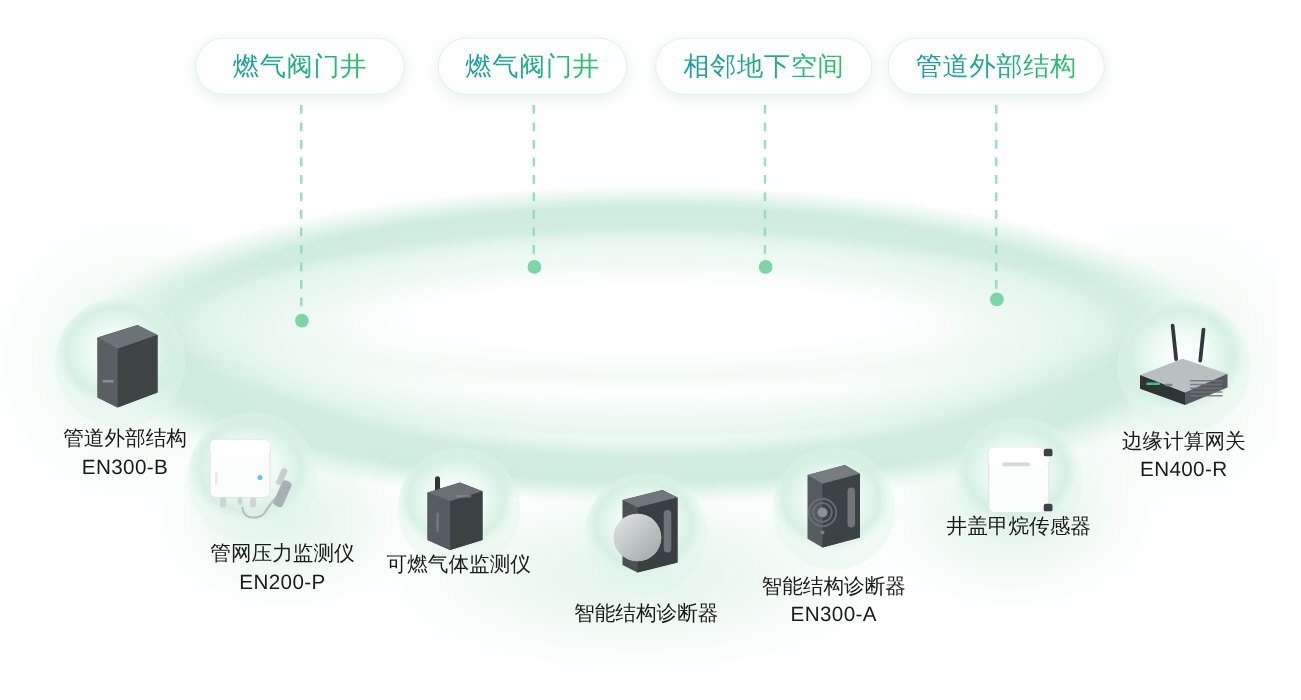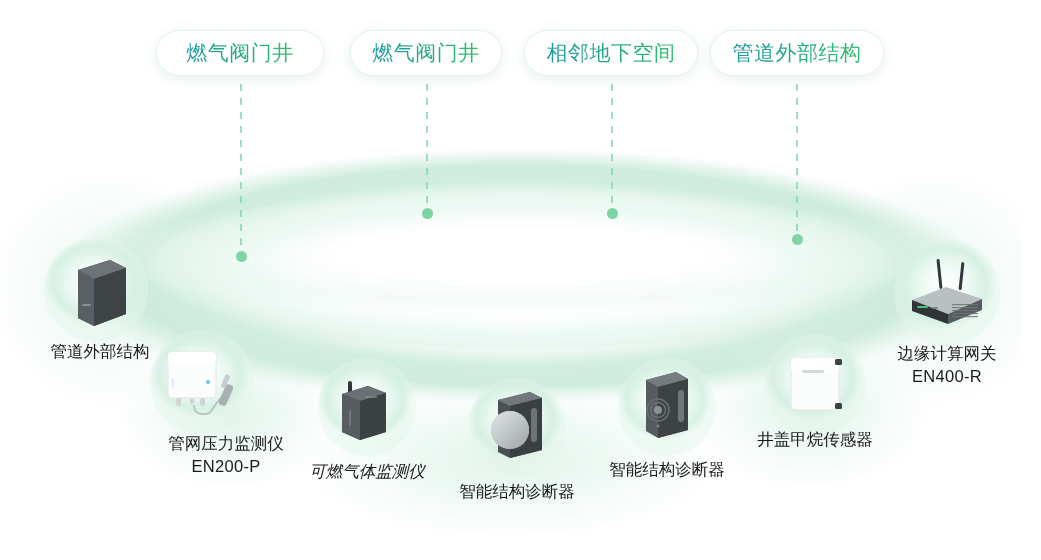--- a/index.html
+++ b/index.html
@@ -213,20 +213,21 @@
         <polygon points="34,32 66,22 82,30 82,76 50,88 34,80" fill="#4f5457"></polygon>
         <polygon points="34,32 66,22 82,30 50,41" fill="#6d7376"></polygon>
         <polygon points="50,41 82,30 82,76 50,88" fill="#3e4346"></polygon>
         <polygon points="34,32 50,41 50,88 34,80" fill="#595f62"></polygon>
         <rect x="38" y="66" width="9" height="2" rx="1" fill="#9aa0a2" opacity="0.7"></rect>
       </g>
     </svg>
   </div>
   <div class="node-label" style="left:0px; top:340px; width:200px;">
     <div>管道外部结构</div>
+    <div class="model">EN300-B</div>
   </div>
 
   <div class="node" style="left:150px; top:330px; width:104px; height:104px;">
     <div class="node-disc" style="left:0; top:0; width:104px; height:104px;"></div>
     <svg class="art" width="104" height="104" viewBox="0 0 104 104">
       <g>
         <rect x="18" y="22" width="48" height="46" rx="4" fill="#fbfcfc" stroke="#e2e6e6" stroke-width="1"></rect>
         <rect x="18" y="22" width="48" height="12" rx="4" fill="#ffffff"></rect>
         <circle cx="58" cy="52" r="2" fill="#63c3e8"></circle>
         <rect x="22" y="48" width="2" height="10" rx="1" fill="#e6eaea"></rect>
@@ -251,21 +252,21 @@
         <rect x="30" y="23" width="4" height="14" rx="2" fill="#2f3437"></rect>
         <polygon points="24,36 50,28 68,35 68,74 42,82 24,74" fill="#4d5255"></polygon>
         <polygon points="24,36 50,28 68,35 42,43" fill="#6a7073"></polygon>
         <polygon points="42,43 68,35 68,74 42,82" fill="#3c4144"></polygon>
         <polygon points="24,36 42,43 42,82 24,74" fill="#565c5f"></polygon>
         <rect x="31" y="52" width="2" height="16" rx="1" fill="#71787b"></rect>
         <rect x="47" y="38" width="12" height="2" rx="1" fill="#8d9396" opacity="0.6"></rect>
       </g>
     </svg>
   </div>
-  <div class="node-label" style="left:267px; top:460px; width:200px;font-style:italic;">
+  <div class="node-label" style="left:267px; top:441px; width:200px;">
     <div>可燃气体监测仪</div>
   </div>
 
   <div class="node" style="left:468px; top:378px; width:98px; height:98px;">
     <div class="node-disc" style="left:0; top:0; width:98px; height:98px;"></div>
     <svg class="art" width="98" height="98" viewBox="0 0 98 98">
       <g>
         <polygon points="30,22 62,14 74,20 74,72 42,80 30,74" fill="#4b5053"></polygon>
         <polygon points="30,22 62,14 74,20 42,28" fill="#71777a"></polygon>
         <polygon points="42,28 74,20 74,72 42,80" fill="#3a3f42"></polygon>
@@ -295,35 +296,36 @@
         <rect x="60" y="32" width="6" height="32" rx="3" fill="#70767a"></rect>
         <circle cx="40" cy="52" r="11" fill="none" stroke="#6b7174" stroke-width="1.4"></circle>
         <circle cx="40" cy="52" r="7.5" fill="none" stroke="#6b7174" stroke-width="1.4"></circle>
         <circle cx="40" cy="52" r="4" fill="#8a9093"></circle>
         <circle cx="40" cy="68" r="1.6" fill="#7b8184"></circle>
       </g>
     </svg>
   </div>
   <div class="node-label" style="left:567px; top:458px; width:200px;">
     <div>智能结构诊断器</div>
+    <div class="model">EN300-A</div>
   </div>
 
   <div class="node" style="left:764px; top:334px; width:102px; height:102px;">
     <div class="node-disc" style="left:0; top:0; width:102px; height:102px;"></div>
     <svg class="art" width="102" height="102" viewBox="0 0 102 102">
       <g>
         <rect x="27" y="24" width="48" height="52" rx="4" fill="#fbfcfc" stroke="#e3e7e7" stroke-width="1"></rect>
         <rect x="27" y="24" width="48" height="14" rx="4" fill="#ffffff"></rect>
         <rect x="38" y="36" width="22" height="3" rx="1.5" fill="#d3d8d8"></rect>
         <rect x="71" y="25" width="7" height="6" rx="1.5" fill="#3c4245"></rect>
         <rect x="71" y="69" width="7" height="6" rx="1.5" fill="#3c4245"></rect>
       </g>
     </svg>
   </div>
-  <div class="node-label" style="left:715px; top:428px; width:200px;">
+  <div class="node-label" style="left:715px; top:410px; width:200px;">
     <div>井盖甲烷传感器</div>
   </div>
 
   <div class="node" style="left:894px; top:240px; width:106px; height:106px;">
     <div class="node-disc" style="left:0; top:0; width:106px; height:106px;"></div>
     <svg class="art" width="106" height="106" viewBox="0 0 106 106">
       <g>
         <rect x="44" y="19" width="3" height="30" rx="1.5" fill="#33383b" transform="rotate(-6 45 34)"></rect>
         <rect x="66" y="22" width="3" height="28" rx="1.5" fill="#33383b" transform="rotate(6 67 36)"></rect>
         <polygon points="18,60 52,47 88,59 54,74" fill="#b9c0c1"></polygon>

